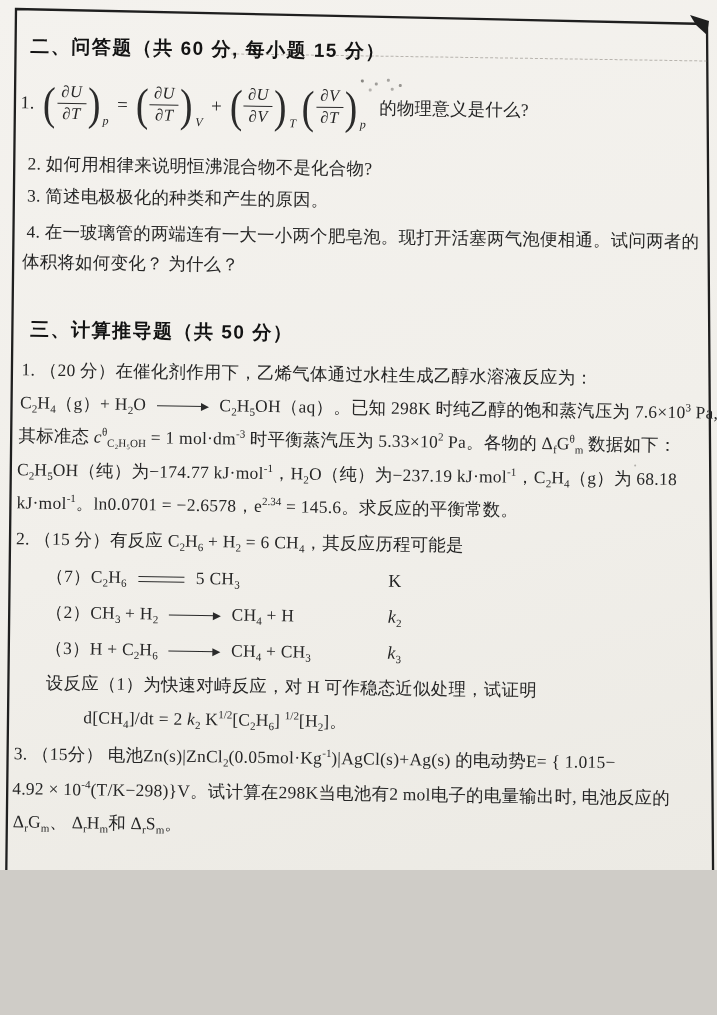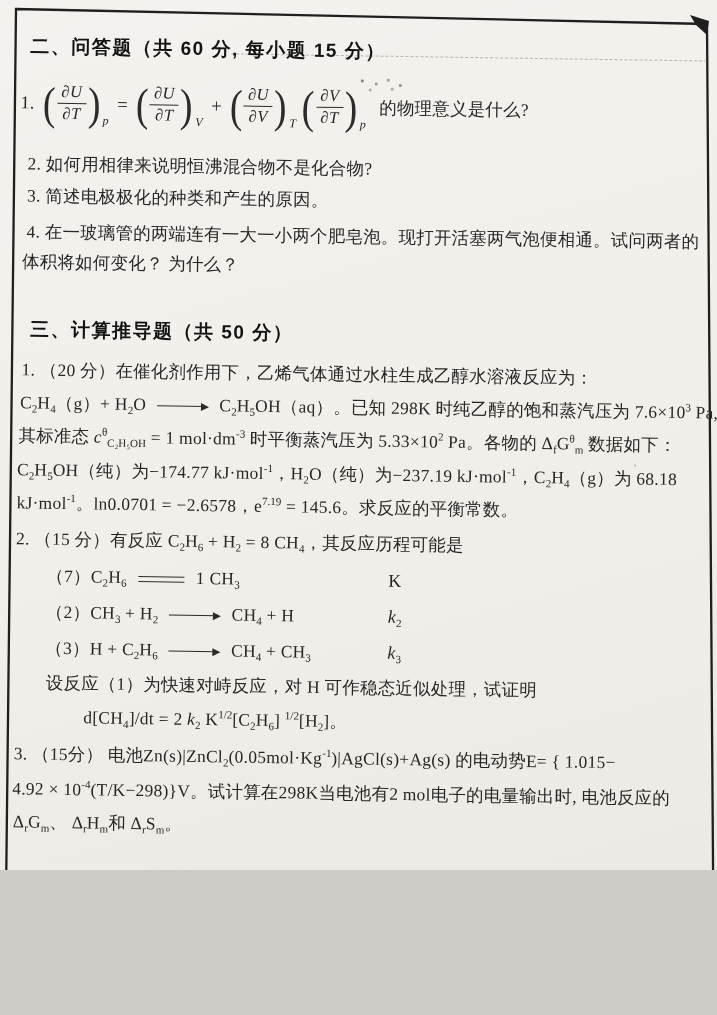--- a/index.html
+++ b/index.html
@@ -127,26 +127,26 @@
     <div class="line" style="left:30px;top:184px">3. 简述电极极化的种类和产生的原因。</div>
     <div class="line" style="left:30px;top:220px">4. 在一玻璃管的两端连有一大一小两个肥皂泡。现打开活塞两气泡便相通。试问两者的</div>
     <div class="line" style="left:26px;top:250px">体积将如何变化？ 为什么？</div>
 
     <div class="line sec-title" style="left:35px;top:316px">三、计算推导题（共 50 分）</div>
 
     <div class="line" style="left:27px;top:358px">1. （20 分）在催化剂作用下，乙烯气体通过水柱生成乙醇水溶液反应为：</div>
     <div class="line" style="left:26px;top:390px"><span class="r-n">C</span><span class="r-sub">2</span><span class="r-n">H</span><span class="r-sub">4</span><span class="r-n">（g）+ H</span><span class="r-sub">2</span><span class="r-n">O </span><span class="icon arrow"></span><span class="r-n"> C</span><span class="r-sub">2</span><span class="r-n">H</span><span class="r-sub">5</span><span class="r-n">OH（aq）。已知 298K 时纯乙醇的饱和蒸汽压为 7.6×10</span><span class="r-sup">3</span><span class="r-n"> Pa,</span></div>
     <div class="line" style="left:25px;top:423px"><span class="r-n">其标准态 </span><span class="r-i">c</span><span class="r-sup">θ</span><span class="r-sub">C₂H₅OH</span><span class="r-n"> = 1 mol·dm</span><span class="r-sup">-3</span><span class="r-n"> 时平衡蒸汽压为 5.33×10</span><span class="r-sup">2</span><span class="r-n"> Pa。各物的 Δ</span><span class="r-sub">f</span><span class="r-n">G</span><span class="r-sup">θ</span><span class="r-sub">m</span><span class="r-n"> 数据如下：</span></div>
     <div class="line" style="left:24px;top:457px"><span class="r-n">C</span><span class="r-sub">2</span><span class="r-n">H</span><span class="r-sub">5</span><span class="r-n">OH（纯）为−174.77 kJ·mol</span><span class="r-sup">-1</span><span class="r-n">，H</span><span class="r-sub">2</span><span class="r-n">O（纯）为−237.19 kJ·mol</span><span class="r-sup">-1</span><span class="r-n">，C</span><span class="r-sub">2</span><span class="r-n">H</span><span class="r-sub">4</span><span class="r-n">（g）为 68.18</span></div>
-    <div class="line" style="left:24px;top:490px"><span class="r-n">kJ·mol</span><span class="r-sup">-1</span><span class="r-n">。ln0.0701 = −2.6578，e</span><span class="r-sup">7.19</span><span class="r-n"> =  145.6。求反应的平衡常数。</span></div>
+    <div class="line" style="left:24px;top:490px"><span class="r-n">kJ·mol</span><span class="r-sup">-1</span><span class="r-n">。ln0.0701 = −2.6578，e</span><span class="r-sup">2.34</span><span class="r-n"> =  145.6。求反应的平衡常数。</span></div>
 
-    <div class="line" style="left:24px;top:527px"><span class="r-n">2. （15 分）有反应 C</span><span class="r-sub">2</span><span class="r-n">H</span><span class="r-sub">6</span><span class="r-n"> + H</span><span class="r-sub">2</span><span class="r-n"> = 8 CH</span><span class="r-sub">4</span><span class="r-n">，其反应历程可能是</span></div>
+    <div class="line" style="left:24px;top:527px"><span class="r-n">2. （15 分）有反应 C</span><span class="r-sub">2</span><span class="r-n">H</span><span class="r-sub">6</span><span class="r-n"> + H</span><span class="r-sub">2</span><span class="r-n"> = 6 CH</span><span class="r-sub">4</span><span class="r-n">，其反应历程可能是</span></div>
 
     <div class="line" style="left:55px;top:564px;width:420px">
-      <span><span class="r-n">（7）C</span><span class="r-sub">2</span><span class="r-n">H</span><span class="r-sub">6</span><span class="r-n"> </span><span class="icon eqarrow"></span><span class="r-n"> 1 CH</span><span class="r-sub">3</span></span>
+      <span><span class="r-n">（7）C</span><span class="r-sub">2</span><span class="r-n">H</span><span class="r-sub">6</span><span class="r-n"> </span><span class="icon eqarrow"></span><span class="r-n"> 5 CH</span><span class="r-sub">3</span></span>
       <span class="steplabel"><span class="r-n">K</span></span>
     </div>
     <div class="line" style="left:55px;top:600px;width:420px">
       <span><span class="r-n">（2）CH</span><span class="r-sub">3</span><span class="r-n"> + H</span><span class="r-sub">2</span><span class="r-n"> </span><span class="icon arrow"></span><span class="r-n"> CH</span><span class="r-sub">4</span><span class="r-n"> + H</span></span>
       <span class="steplabel"><span class="r-i">k</span><span class="r-sub">2</span></span>
     </div>
     <div class="line" style="left:55px;top:636px;width:420px">
       <span><span class="r-n">（3）H + C</span><span class="r-sub">2</span><span class="r-n">H</span><span class="r-sub">6</span><span class="r-n"> </span><span class="icon arrow"></span><span class="r-n"> CH</span><span class="r-sub">4</span><span class="r-n"> + CH</span><span class="r-sub">3</span></span>
       <span class="steplabel"><span class="r-i">k</span><span class="r-sub">3</span></span>
     </div>

